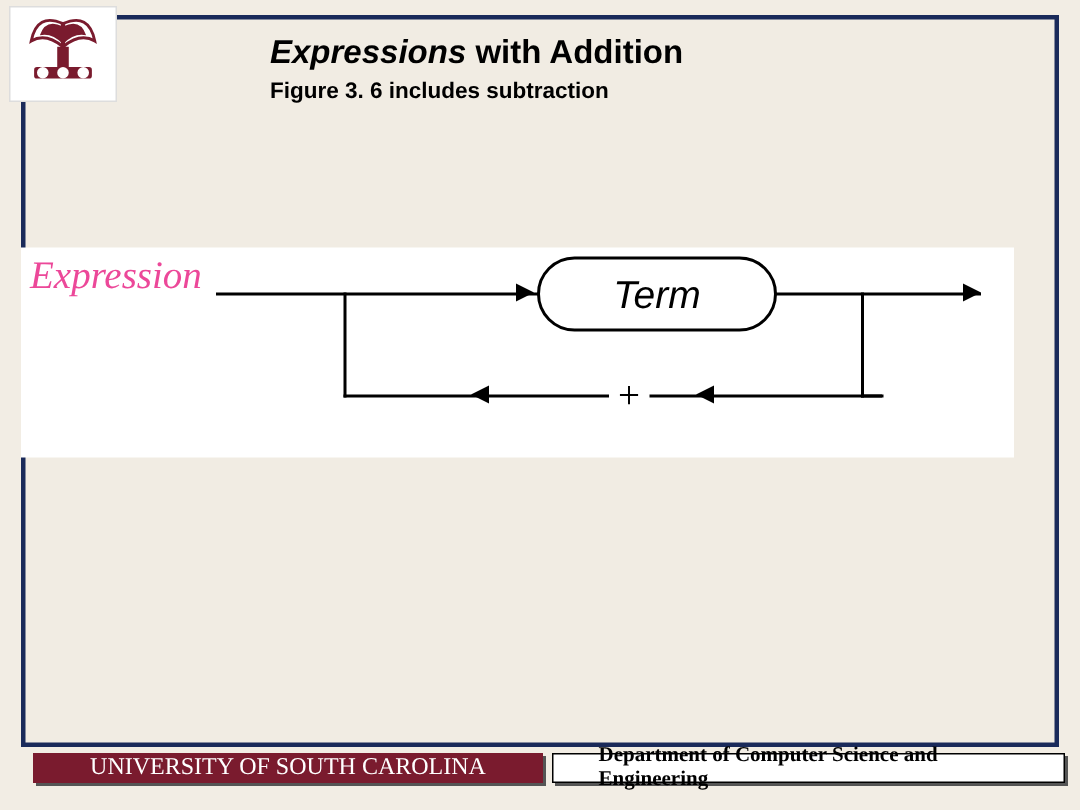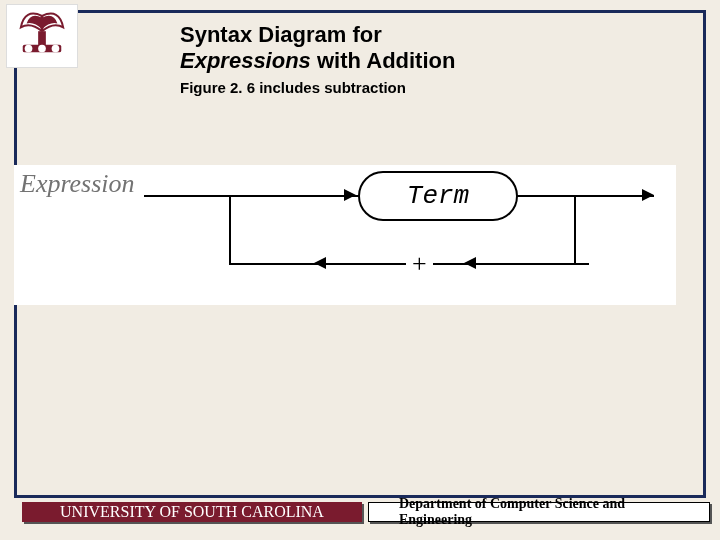--- a/index.html
+++ b/index.html
@@ -35,28 +35,28 @@
   .diagram-area {
     position: absolute;
     top: 165px; left: 14px; right: 44px; height: 140px;
     background: #fff;
   }
   .diag-label {
     position: absolute;
     font-family: "Times New Roman", serif;
     font-style: italic;
     font-size: 26px;
-    color: #737373;
+    color: #ec4899;
   }
   .term-box {
     position: absolute;
     border: 2px solid #000;
     border-radius: 26px;
     background: #fff;
-    font-family: Liberation Mono, monospace;
+    font-family: Liberation Sans, sans-serif;
     font-style: italic;
     font-size: 26px;
     display: flex; align-items: center; justify-content: center;
   }
   .plus {
     position: absolute;
     font-family: "Times New Roman", serif;
     font-size: 26px;
   }
   .rail { position: absolute; background: #000; }
@@ -118,25 +118,24 @@
       <path d="M30 6 Q12 -2 8 18 Q18 12 30 22" fill="none" stroke="#7a1b2e" stroke-width="2"></path>
       <path d="M30 6 Q48 -2 52 18 Q42 12 30 22" fill="none" stroke="#7a1b2e" stroke-width="2"></path>
       <circle cx="16" cy="40" r="4" fill="#fff"></circle>
       <circle cx="30" cy="40" r="4" fill="#fff"></circle>
       <circle cx="44" cy="40" r="4" fill="#fff"></circle>
     </g>
   </svg>
 </div>
 
 <div class="title-block">
-  <div class="title-line1">Syntax Diagram for</div>
   <div class="title-line2">
     <span class="italic">Expressions</span><span> with Addition</span>
   </div>
-  <div class="subtitle">Figure 2. 6 includes subtraction</div>
+  <div class="subtitle">Figure 3. 6 includes subtraction</div>
 </div>
 
 <div class="diagram-area">
   <div class="diag-label" style="top:4px; left:6px;">Expression</div>
 
   <div class="rail" style="top:30px; left:130px; width:510px; height:2px;"></div>
 
   <div class="arrow-right" style="top:24px; left:330px;"></div>
 
   <div class="term-box" style="top:6px; left:344px; width:160px; height:50px;">Term</div>

